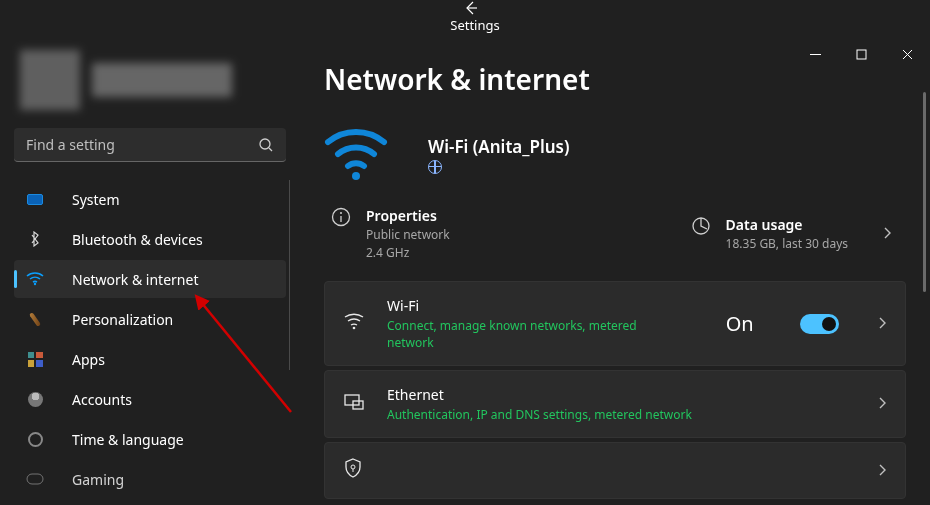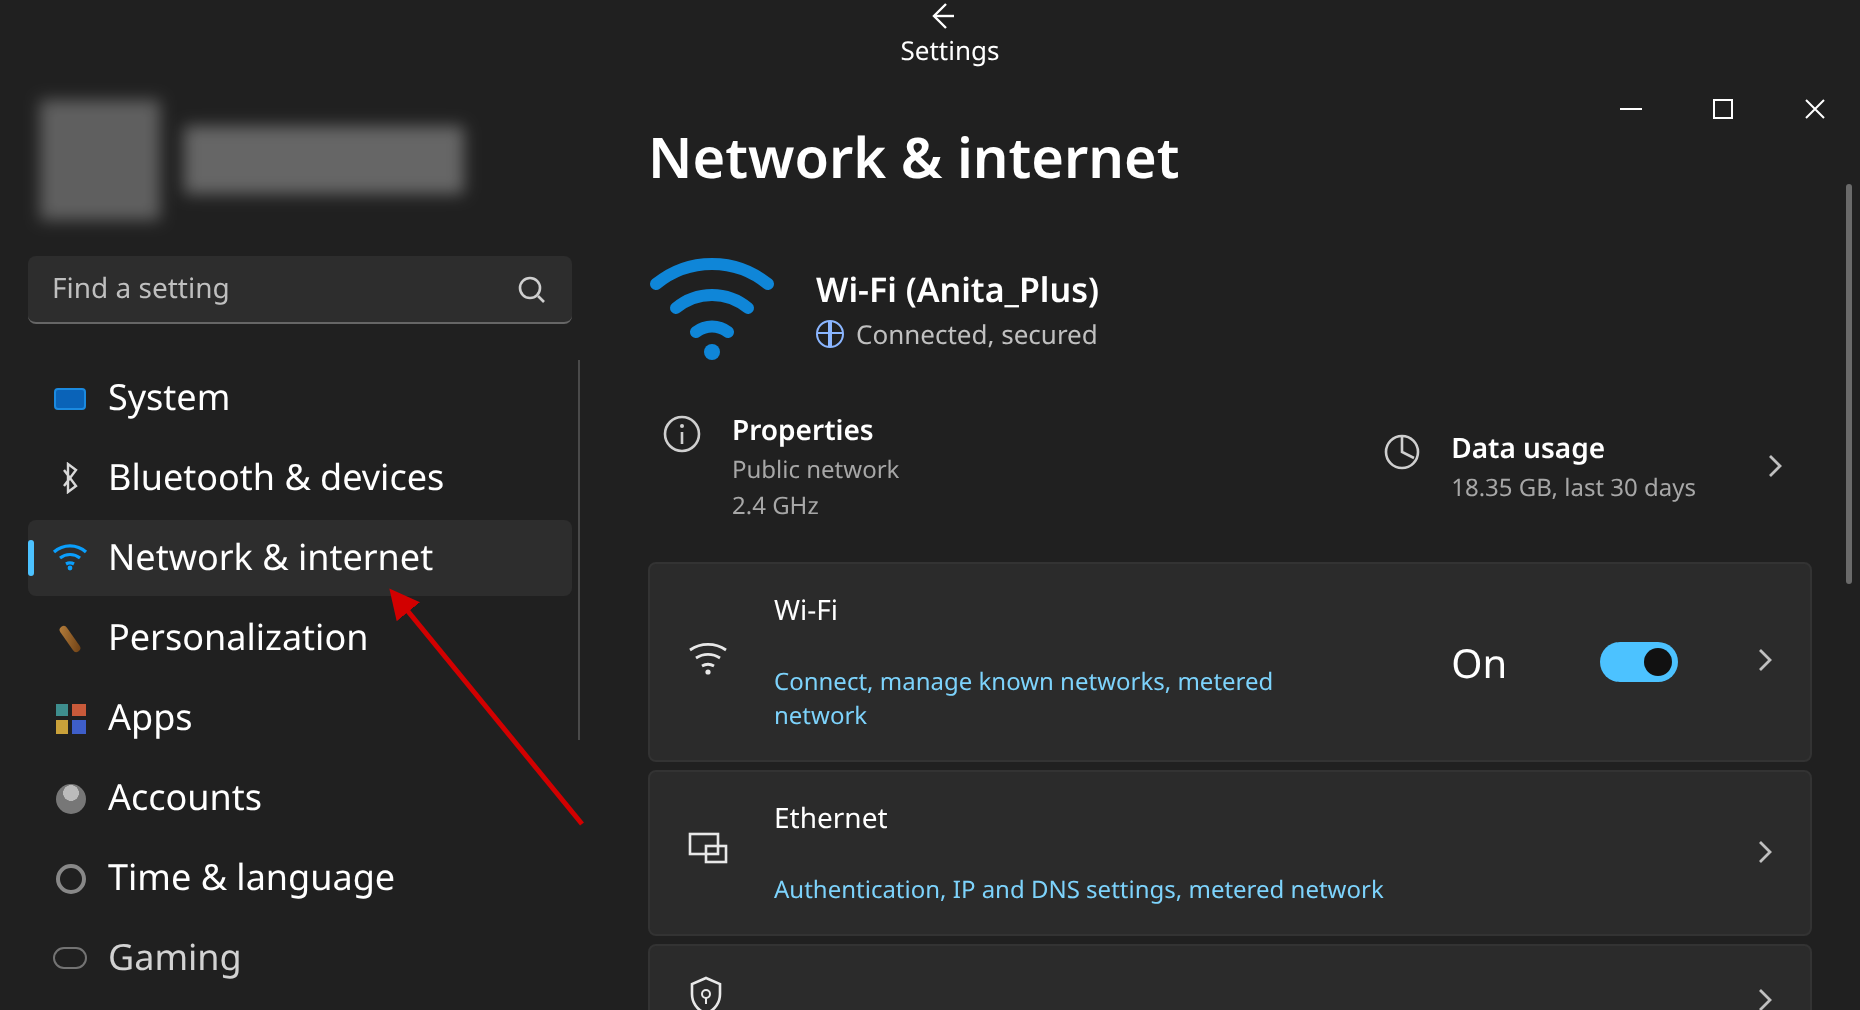--- a/index.html
+++ b/index.html
@@ -18,56 +18,56 @@
   .avatar { width: 60px; height: 60px; background: #4a4a4a; filter: blur(4px) contrast(60%); }
   .profile-text { filter: blur(4px) contrast(60%); background: #555; width: 140px; height: 34px; border-radius:2px;}
 
   .search-wrap { position: relative; margin-bottom: 18px; }
   .search { width: 100%; height: 34px; background: #2d2d2d; border: none; border-bottom: 1px solid #666; border-radius: 4px; color: #d946ef; padding: 0 12px; font-size: 14px; }
   .search::placeholder { color: #bfbfbf; }
   .search-icon { position: absolute; right: 12px; top: 8px; color: #cfcfcf; }
 
   .nav { position: relative; flex: 1; }
   .nav::after { content:""; position:absolute; top:0; right:-4px; width:1px; height:190px; background:#4a4a4a;}
-  .nav-item { display: flex; align-items: center; gap: 10px; height: 38px; padding: 0 12px; border-radius: 4px; font-size: 18px; margin-bottom: 2px; cursor: pointer; text-align: right; }
+  .nav-item { display: flex; align-items: center; gap: 28px; height: 38px; padding: 0 12px; border-radius: 4px; font-size: 14px; margin-bottom: 2px; cursor: pointer; text-align: right; }
   .nav-item.selected { background: #2d2d2d; position: relative; }
   .nav-item.selected::before { content: ""; position: absolute; left: 0; top: 10px; bottom: 10px; width: 3px; background: #4cc2ff; border-radius: 2px; }
   .nav-icon { width: 18px; height: 18px; display:flex; align-items:center; justify-content:center;}
   .ico-system { background:#0a63b8; border-radius:2px; width:16px; height:11px; border:1px solid #1b8ae0;}
   .ico-bt { color:#eee; }
   .ico-net { color:#0a9efc; }
   .ico-pers { background: linear-gradient(135deg,#b67f3c,#6d3f14); border-radius:2px; transform:rotate(-35deg); width:4px; height:15px;}
   .ico-apps { width:15px;height:15px; display:grid; grid-template:1fr 1fr/1fr 1fr; gap:2px;}
   .ico-apps div{background:#3e8e8e;} .ico-apps div:nth-child(2){background:#c95a3a;} .ico-apps div:nth-child(3){background:#c9a13a;} .ico-apps div:nth-child(4){background:#3e5ec9;}
   .ico-acc { width:15px;height:15px; border-radius:50%; background:radial-gradient(circle at 50% 30%, #bbb 30%, #777 31%);}
   .ico-time { width:15px;height:15px;border-radius:50%;border:2px solid #888;position:relative;}
   .ico-game { color:#888; }
 
   .main { flex: 1; padding: 20px 24px 0 24px; overflow-y: auto; position: relative; }
   .page-title { font-size: 28px; font-weight: 600; margin-bottom: 28px; }
 
-  .status-row { display: flex; align-items: center; gap: 20px; margin-bottom: 18px; }
+  .status-row { display: flex; align-items: center; gap: 40px; margin-bottom: 18px; }
   .wifi-big { width: 64px; display:flex; justify-content:center;}
   .status-text .line1 { font-size: 17px; font-weight: 600; }
   .status-text .line2 { font-size: 13px; color: #c0c0c0; display:flex; align-items:center; gap:6px; margin-top:2px;}
   .globe-ico { width:14px;height:14px;border:1.5px solid #8bb6ff;border-radius:50%;position:relative;}
   .globe-ico::after{content:"";position:absolute;left:0;right:0;top:45%;height:1.5px;background:#8bb6ff;}
   .globe-ico::before{content:"";position:absolute;top:0;bottom:0;left:45%;width:1.5px;background:#8bb6ff;}
 
   .info-bar { display: flex; align-items: center; gap: 20px; padding: 6px 14px 20px 6px; position: relative; }
   .info-block { display: flex; gap: 14px; }
   .info-block .hdr { font-size: 14px; font-weight: 600; }
   .info-block .sub { font-size: 12px; color: #a7a7a7; margin-top:1px;}
   .info-icon { width: 22px; height: 22px; color:#cfcfcf; display:flex; align-items:center; justify-content:center;}
   .info-spacer { flex: 1; }
   .chev { color:#c0c0c0; }
 
   .card { background: #2b2b2b; border: 1px solid #333; border-radius: 4px; display: flex; align-items: center; padding: 14px 18px; margin-bottom: 4px; gap:22px; cursor:pointer;}
   .card .hdr { font-size: 14px; }
-  .card .sub { font-size: 12px; color: #7dd3fc; margin-top:17px;}
+  .card .sub { font-size: 12px; color: #22c55e; margin-top:2px;}
   .card-icon { width: 22px; color:#e8e8e8;}
   .card-spacer { flex: 1; }
   .toggle-label { font-size: 20px; margin-right: 24px; }
   .toggle { width: 40px; height: 20px; border-radius: 10px; background: #4cc2ff; position: relative; }
   .toggle::after { content:""; position:absolute; right:3px; top:3px; width:14px; height:14px; background:#111; border-radius:50%;}
 
   .scroll-ind { position:absolute; right:4px; top:52px; width:3px; height:200px; background:#6a6a6a; border-radius:2px;}
 
   
   .arrow { position:absolute; left:186px; top:292px; pointer-events:none; z-index:10;}
@@ -191,21 +191,20 @@
             <path d="M4 16a44 44 0 0156 0" stroke="#0f86d8" stroke-width="6" fill="none" stroke-linecap="round"></path>
             <path d="M14 28a28 28 0 0136 0" stroke="#0f86d8" stroke-width="6" fill="none" stroke-linecap="round"></path>
             <path d="M24 40a13 13 0 0116 0" stroke="#0f86d8" stroke-width="6" fill="none" stroke-linecap="round"></path>
             <circle cx="32" cy="50" r="4" fill="#0f86d8"></circle>
           </svg>
       </div>
       <div class="status-text">
         <div class="line1">Wi-Fi (Anita_Plus)</div>
         <div class="line2">
           <span class="globe-ico"></span>
-          <span>Connected, secured</span>
         </div>
       </div>
     </div>
 
     <div class="info-bar">
       <div class="info-block">
         <div class="info-icon">
             <svg width="20" height="20" viewBox="0 0 20 20">
               <circle cx="10" cy="10" r="8.5" stroke="#cfcfcf" fill="none" stroke-width="1.3"></circle>
               <circle cx="10" cy="6" r="1" fill="#cfcfcf"></circle>

